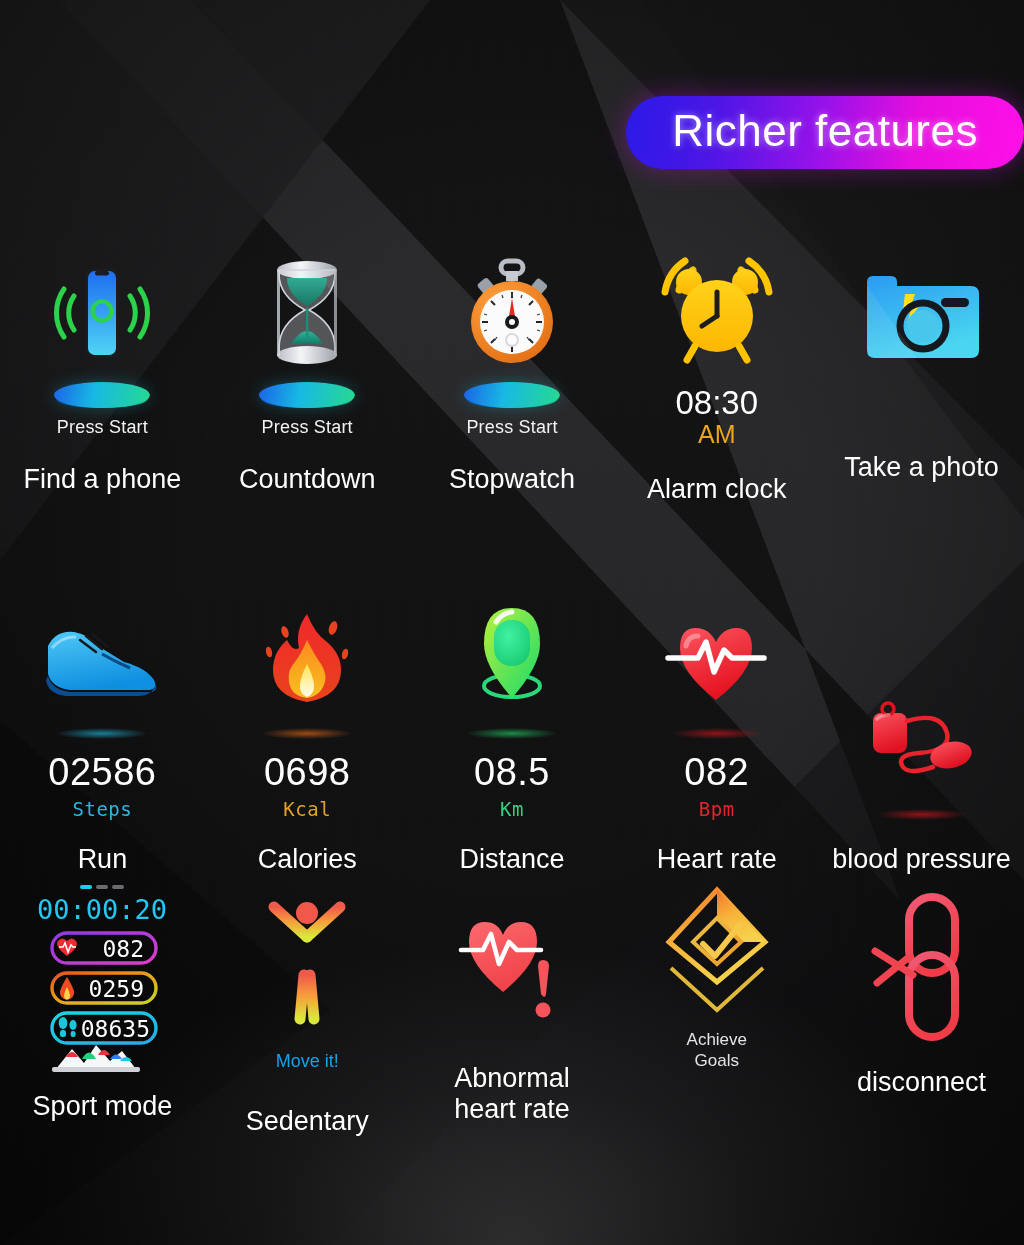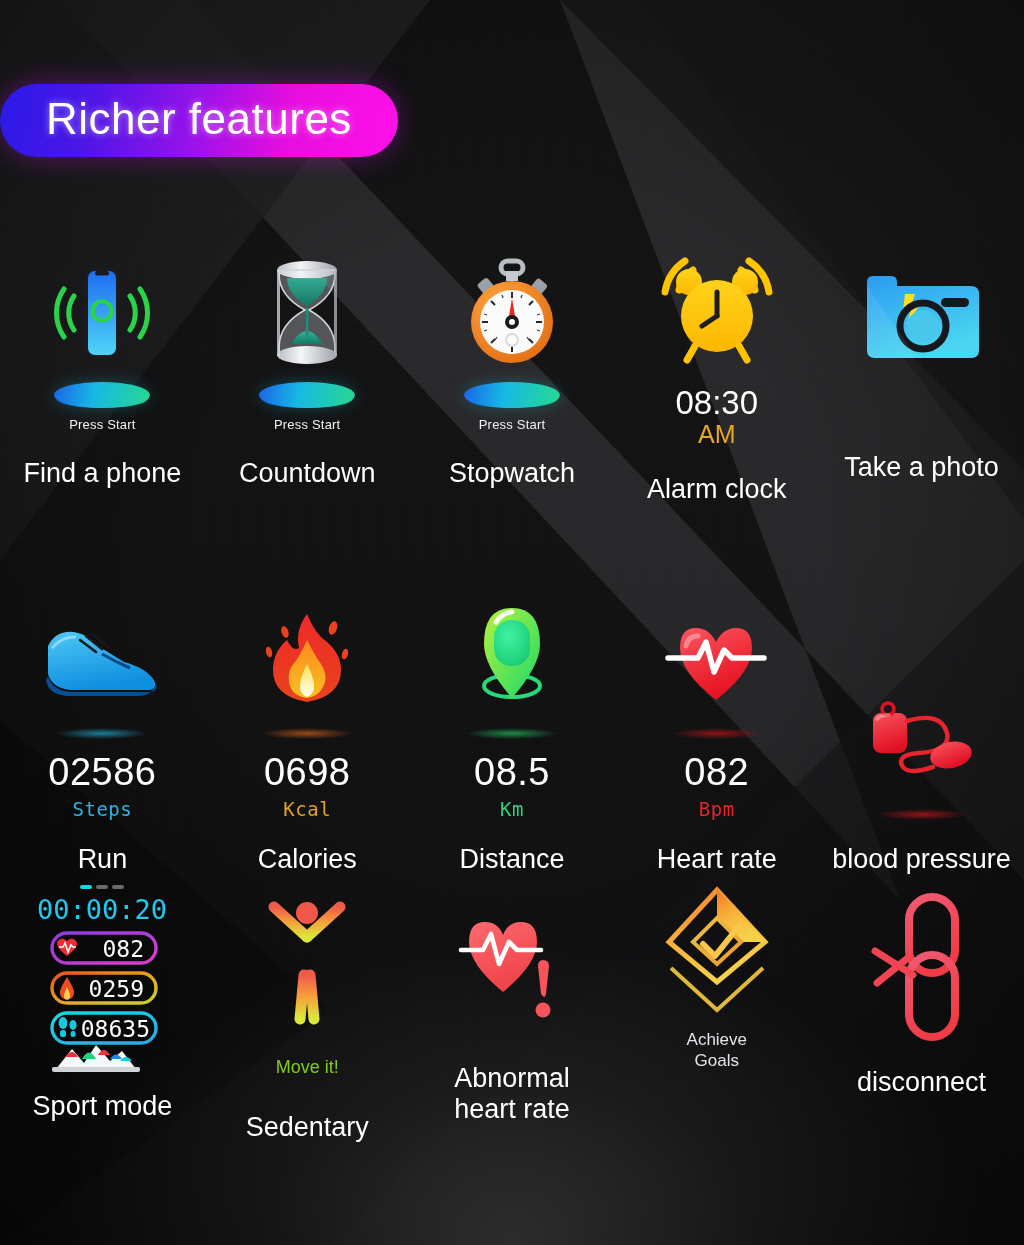--- a/index.html
+++ b/index.html
@@ -23,21 +23,21 @@
   .floorglow{
     position:absolute; left:-5%; right:-5%; bottom:0; height:430px;
     background:radial-gradient(ellipse 60% 100% at 50% 100%, rgba(190,190,195,.30) 0%, rgba(120,120,128,.17) 38%, rgba(40,40,44,.04) 70%, rgba(0,0,0,0) 100%);
   }
   .vign{
     position:absolute; inset:0;
     background:radial-gradient(ellipse 85% 70% at 50% 45%, rgba(0,0,0,0) 35%, rgba(0,0,0,.55) 100%);
   }
 
   
-  .title-wrap{ position:absolute; top:84px; left:0; width:100%; text-align:left; z-index:5;}
+  .title-wrap{ position:absolute; top:96px; left:0; width:100%; text-align:right; z-index:5;}
   .title-pill{
     display:inline-block; padding:13px 46px 16px; border-radius:40px;
     background:linear-gradient(100deg,#2a1ae8 0%,#4b16e6 22%,#9512ea 48%,#e60ede 72%,#ff10e8 100%);
     box-shadow:0 0 26px rgba(190,20,220,.42);
   }
   .title-pill span{
     font-size:44px; font-weight:400; letter-spacing:.5px; line-height:1;
     color:#fff; text-shadow:0 0 7px rgba(255,255,255,.5);
   }
 
@@ -57,38 +57,38 @@
   .plate .top{
     position:absolute; inset:0; border-radius:50%;
     background:linear-gradient(100deg,#1b63e8 0%,#17b9e3 42%,#27d98f 100%);
     box-shadow:0 0 16px rgba(30,180,200,.33);
   }
   .plate .edge{
     position:absolute; left:2px; right:2px; top:7px; height:19px; border-radius:50%;
     background:linear-gradient(100deg,#0d3fa8 0%,#1090c0 45%,#1bb878 100%); z-index:-1;
   }
 
-  .press{ margin-top:9px; font-size:13px; color:#f2f2f4; letter-spacing:.2px;}
+  .press{ margin-top:9px; font-size:18px; color:#f2f2f4; letter-spacing:.2px;}
   .feature-label{ font-size:27px; color:#fff; text-align:center; line-height:1.14; font-weight:400;}
   #row1 .feature-label{ margin-top:26px; }
   #row2 .feature-label{ margin-top:24px; }
   #row3 .feature-label{ margin-top:10px; }
 
   
   .glow{ width:90px; height:11px; border-radius:50%; margin-top:20px; }
 
   .metric{ margin-top:14px; text-align:center; }
   .metric .val{ font-size:38px; color:#fff; letter-spacing:.5px; line-height:1; font-weight:400;}
   .metric .unit{ font-size:19px; margin-top:7px; font-family:"DejaVu Sans Mono", monospace; letter-spacing:.5px;}
   .sep{ color:#e8232b; }
 
   .alarm-time{ margin-top:18px; font-size:33px; color:#fff; line-height:1.05; text-align:center;}
   .alarm-mer{ font-size:25px; color:#e8a623; line-height:1.1;}
 
-  .cap{ font-size:18px; color:#84cc16; margin-top:16px;}
+  .cap{ font-size:18px; color:#0ea5e9; margin-top:10px;}
   .cap2{ font-size:17px; color:#e4e4e8; line-height:1.25; text-align:center; margin-top:6px;}
 
   svg{ display:block; overflow:visible; }
 </style>
 </head>
 <body>
 
 <div id="bg">
   <div class="layer" style="background:#191919;"></div>
   <svg class="layer" viewBox="0 0 1024 1245" preserveAspectRatio="none">

